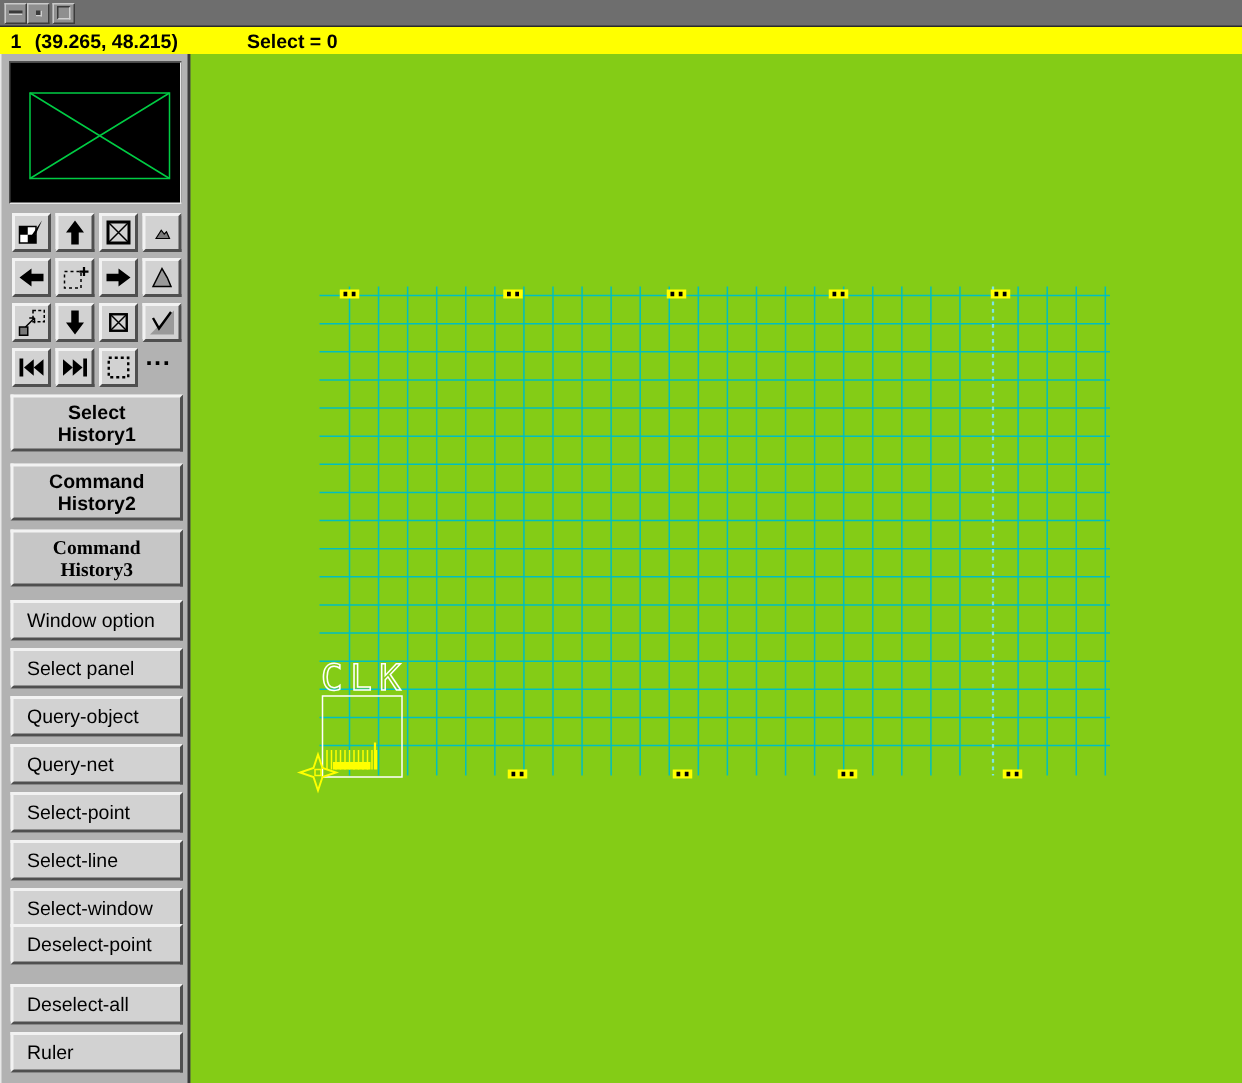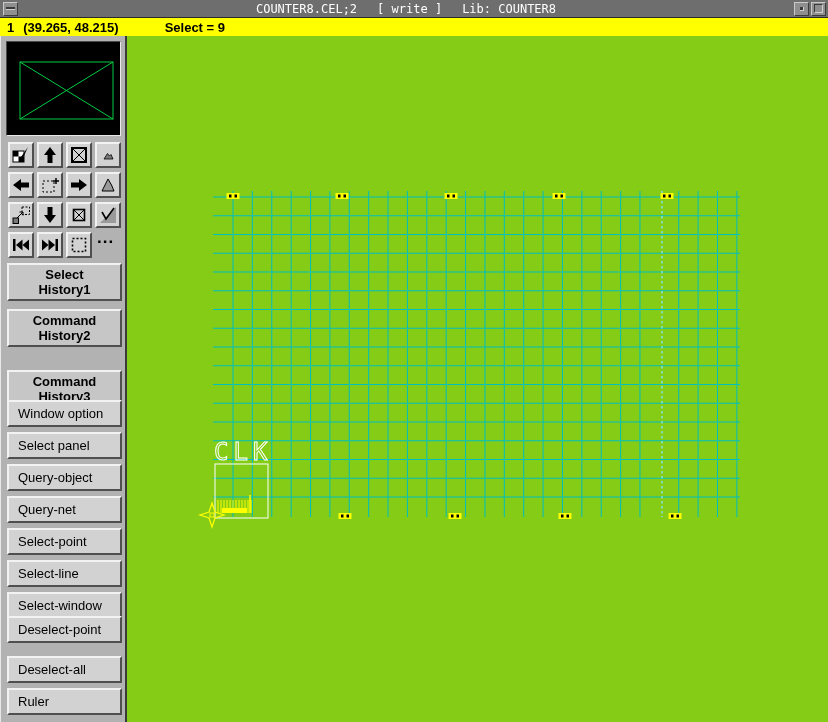--- a/index.html
+++ b/index.html
@@ -79,35 +79,34 @@
 </style>
 </head>
 <body>
 
 <div class="window">
 
   <div class="titlebar">
     <div class="tb-btn left">
       <div class="tb-dash"></div>
     </div>
-    <div class="tb-title"><span>COUNTER8.CEL;2</span><span>[ write ]</span><span>Lib: COUNTER8</span></div>
     <div class="tb-right">
       <div class="tb-btn">
         <div class="tb-dot"></div>
       </div>
       <div class="tb-btn">
         <div class="tb-square"></div>
       </div>
     </div>
   </div>
 
   <div class="statusbar">
     <span class="win-num">1</span>
     <span class="coords">(39.265, 48.215)</span>
-    <span class="selection">Select = 9</span>
+    <span class="selection">Select = 0</span>
   </div>
 
   <div class="main">
 
     <div class="sidebar">
       <div class="preview">
         <svg width="113" height="93">
           <g id="preview-shape">
               <rect x="13" y="20" width="93" height="57" fill="none" stroke="#00cc44"></rect>
    <path d="M13 20 L106 77 M106 20 L13 77" stroke="#00cc44" fill="none"></path>
@@ -201,21 +200,21 @@
           <div class="icon-btn" style="left: 65px; top: 196px;">
             <svg width="20" height="20" viewBox="0 0 20 20">
               <rect x="3.5" y="3.5" width="13" height="13" fill="none" stroke="#000" stroke-width="1.6" stroke-dasharray="2,2"></rect>
             </svg>
           </div>
           <div class="more-label" style="left: 96px; top: 198px;">...</div>
         </div>
       <div id="cmd-buttons">
           <div class="cmd-btn" style="top: 227px;">Select History1</div>
           <div class="cmd-btn" style="top: 273px;">Command History2</div>
-          <div class="cmd-btn" style="top: 334px;">Command History3</div>
+          <div class="cmd-btn" style="top: 317px; font-family: Liberation Serif, serif;">Command History3</div>
         </div>
       <div id="menu-buttons">
           <div class="menu-btn" style="top: 364px;">Window option</div>
           <div class="menu-btn" style="top: 396px;">Select panel</div>
           <div class="menu-btn" style="top: 428px;">Query-object</div>
           <div class="menu-btn" style="top: 460px;">Query-net</div>
           <div class="menu-btn" style="top: 492px;">Select-point</div>
           <div class="menu-btn" style="top: 524px;">Select-line</div>
           <div class="menu-btn" style="top: 556px;">Select-window</div>
           <div class="menu-btn" style="top: 580px;">Deselect-point</div>

